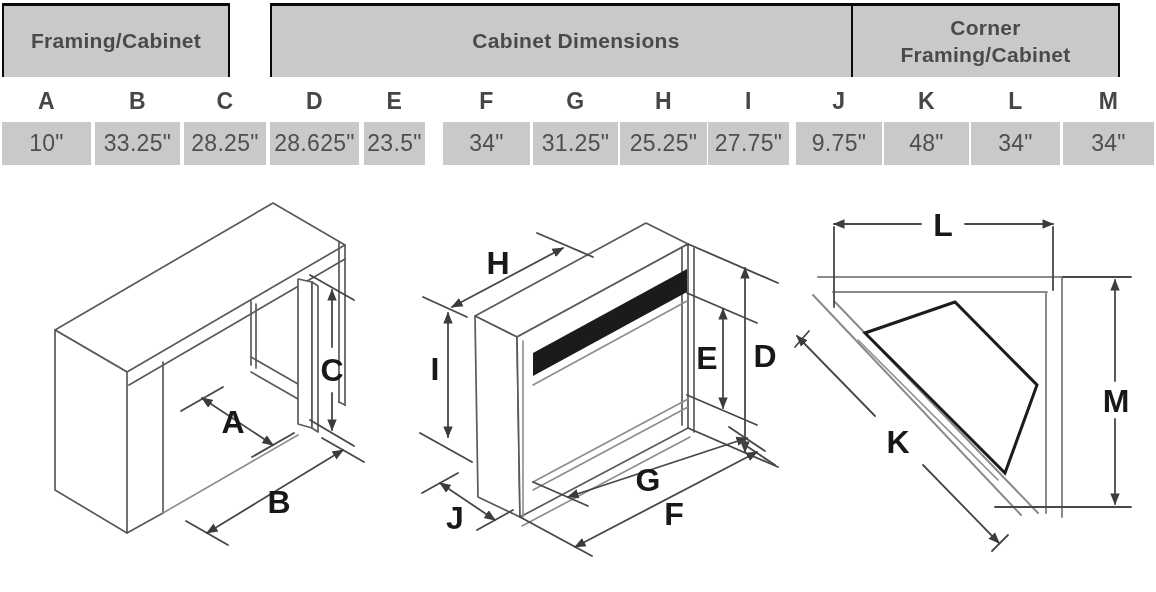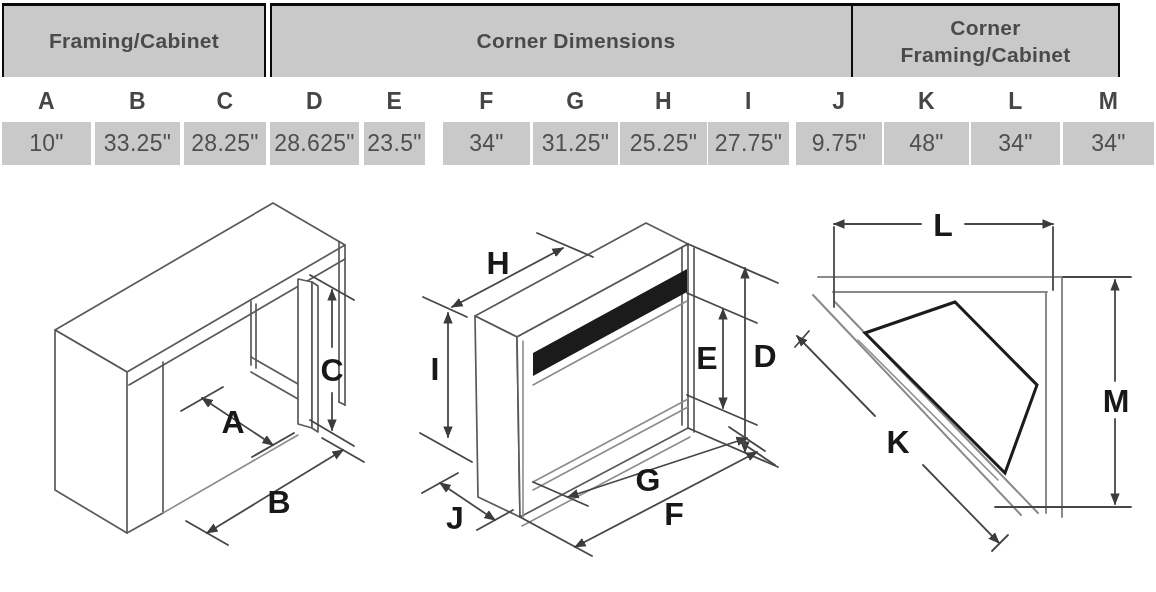--- a/index.html
+++ b/index.html
@@ -34,25 +34,25 @@
   .wall{ stroke:#8a8a8a; stroke-width:2; fill:none; stroke-linecap:round; }
   .fb  { stroke:#1c1c1c; stroke-width:3; fill:#ffffff; stroke-linejoin:miter; }
   .band{ fill:#1b1b1b; stroke:none; }
   .lbl { font-family:"Liberation Sans", sans-serif; font-size:32px; font-weight:bold; fill:#181818; text-anchor:middle; }
 </style>
 </head>
 <body>
 
 <div class="sheet">
 
-  <div class="sec-head" style="left:2px;width:264px;">
+  <div class="sec-head" style="left:2px;width:228px;">
     <span>Framing/Cabinet</span>
   </div>
   <div class="sec-head" style="left:270px;width:612px;">
-    <span>Corner Dimensions</span>
+    <span>Cabinet Dimensions</span>
   </div>
   <div class="sec-head" style="left:851px;width:269px;">
     <span class="wrap2">Corner Framing/Cabinet</span>
   </div>
 
   <div class="col-letter" style="left:2px;width:89px;">A</div>
   <div class="col-letter" style="left:95px;width:85px;">B</div>
   <div class="col-letter" style="left:184px;width:82px;">C</div>
   <div class="col-letter" style="left:270px;width:89px;">D</div>
   <div class="col-letter" style="left:364px;width:61px;">E</div>

